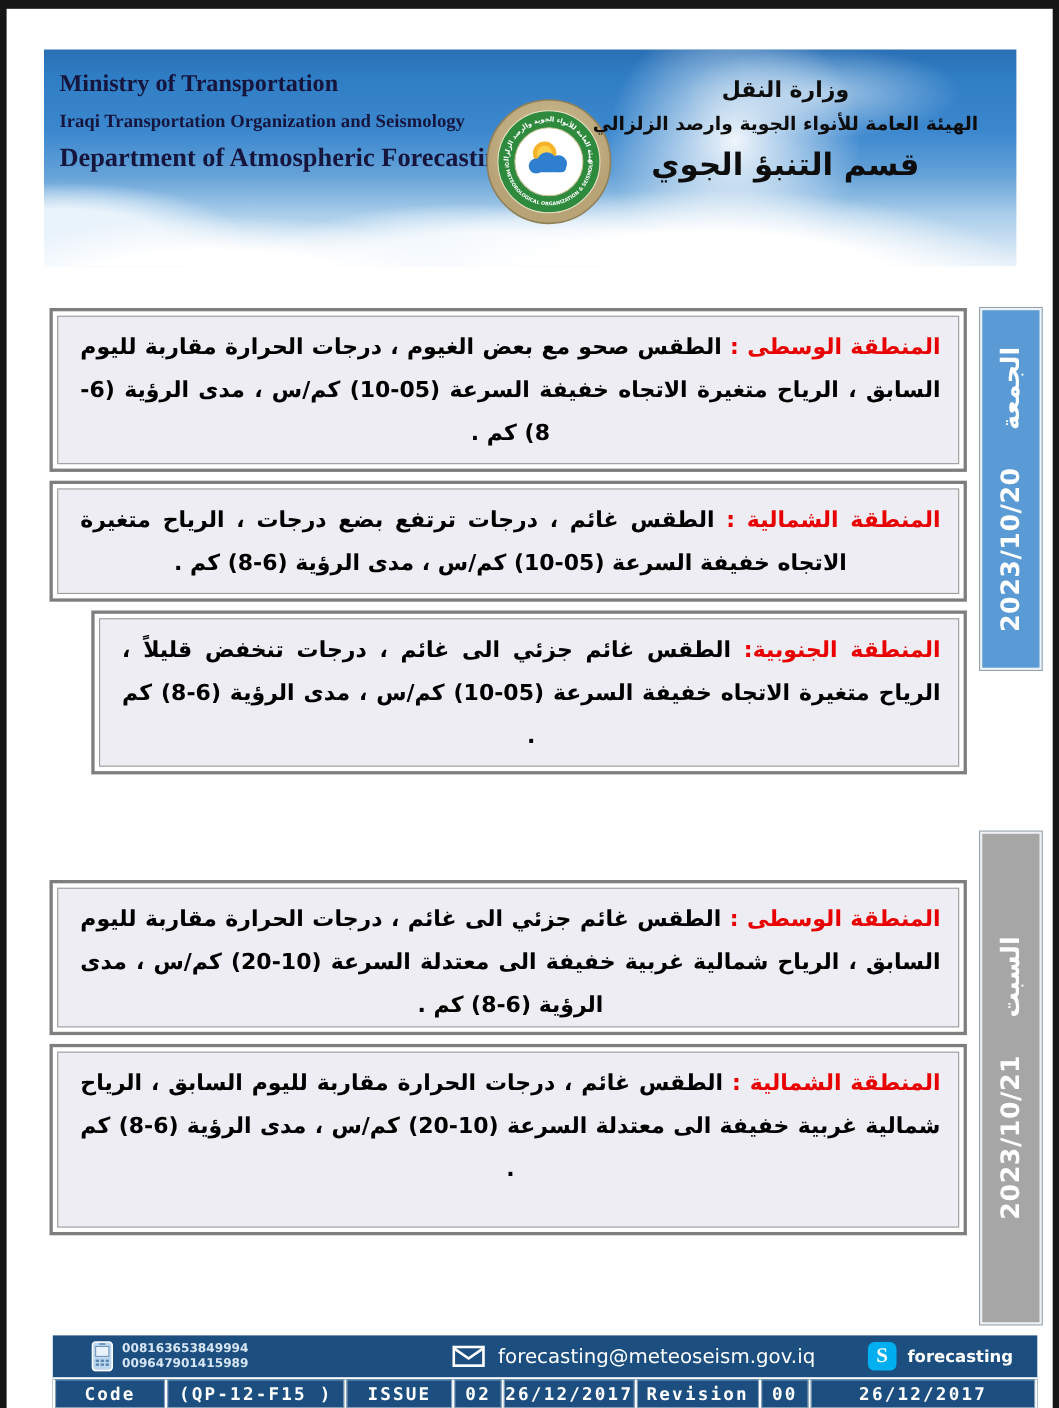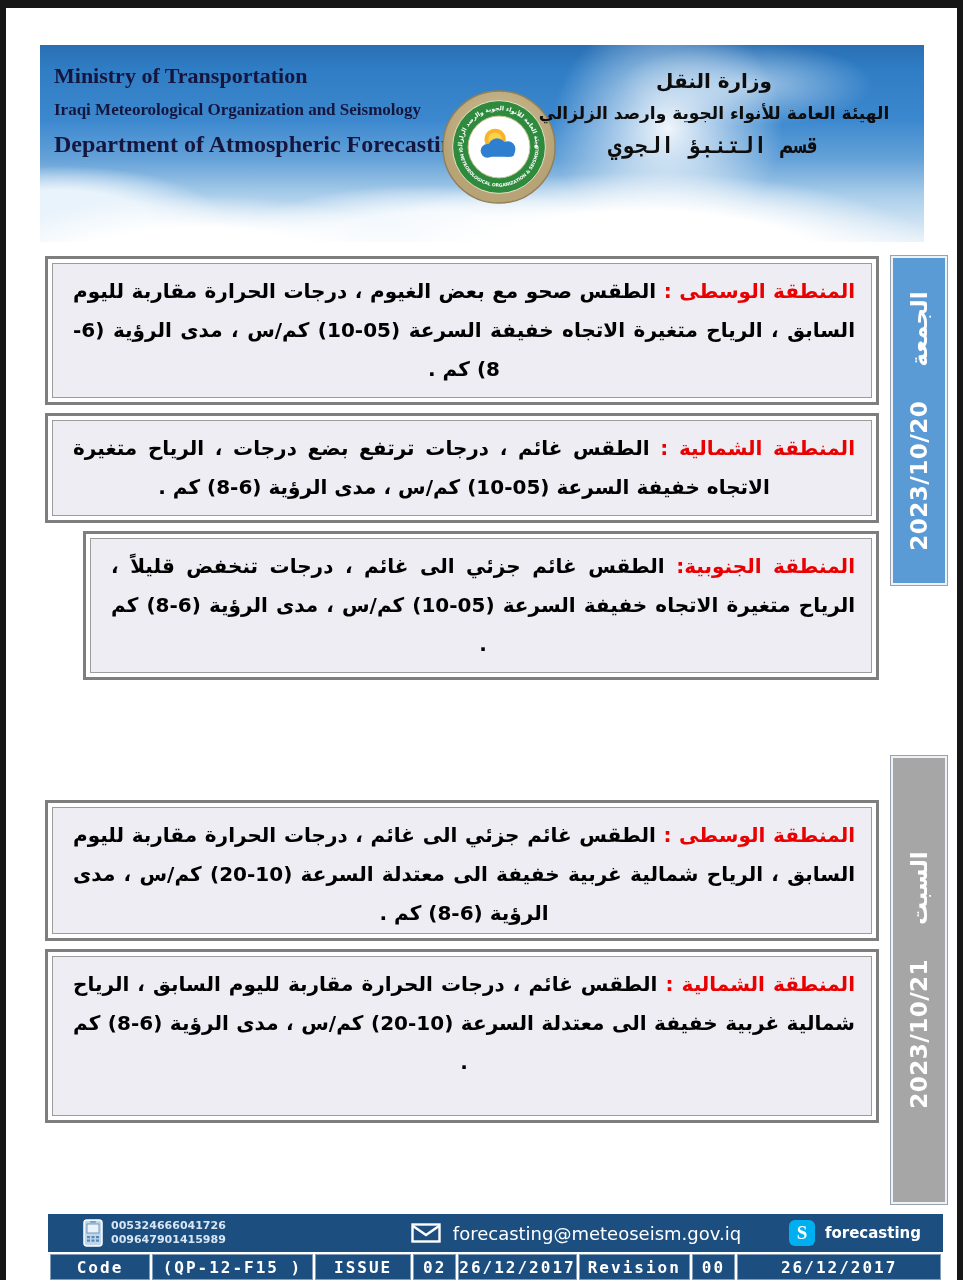--- a/index.html
+++ b/index.html
@@ -30,26 +30,26 @@
   }
   .hdr-en .l1{font-size:22px;font-weight:700;margin-bottom:11px;}
   .hdr-en .l2{font-size:17px;font-weight:600;margin-bottom:11px;white-space:nowrap;}
   .hdr-en .l3{font-size:24px;font-weight:700;}
   .hdr-ar{
     position:absolute;right:10px;top:24px;width:400px;text-align:center;direction:rtl;
     color:#0d0d0d;font-weight:700;
   }
   .hdr-ar .l1{font-size:20px;margin-bottom:10px;}
   .hdr-ar .l2{font-size:17px;margin-bottom:10px;white-space:nowrap;}
-  .hdr-ar .l3{font-size:22px;font-family:Liberation Mono, monospace;}
+  .hdr-ar .l3{font-size:28px;}
   .logo{position:absolute;left:401px;top:44px;width:116px;height:116px;}
 
   
   .section{position:absolute;left:45px;width:908px;}
-  .sec-fri{top:256px;height:329px;}
+  .sec-fri{top:280px;height:329px;}
   .sec-sat{top:756px;height:448px;}
   .boxes{position:absolute;left:0;top:0;width:834px;display:flex;flex-direction:column;gap:8px;height:100%;}
   .fbox{border:3px solid #7e7e7e;background:#ffffff;padding:4px;box-sizing:border-box;}
   .fbox-inner{
     height:100%;box-sizing:border-box;border:1px solid #9c9c9c;background:#ededf3;
     padding:8px 16px 8px 20px;direction:rtl;text-align:justify;text-align-last:center;
     font-size:20px;font-weight:700;line-height:1.95;color:#000;
   }
   .region{color:#e90000;}
   .tab{
@@ -90,21 +90,21 @@
 </head>
 <body>
 
 <div class="frame-top"></div>
 <div class="frame-left"></div>
 <div class="frame-right"></div>
 
 <div class="header">
   <div class="hdr-en">
     <div class="l1">Ministry of Transportation</div>
-    <div class="l2">Iraqi Meteorological Organization and Seismology</div>
+    <div class="l2">Iraqi Transportation Organization and Seismology</div>
     <div class="l3">Department of Atmospheric Forecasting</div>
   </div>
 
   <svg class="logo" viewBox="0 0 120 120">
     <defs>
       <path id="arcTop" d="M 22,60 A 38,38 0 0 1 98,60" fill="none"></path>
       <path id="arcBot" d="M 19,60 A 41,41 0 0 0 101,60" fill="none"></path>
       <radialGradient id="ringTan" cx="50%" cy="40%">
         <stop offset="0%" stop-color="#d9cba4"></stop>
           <stop offset="100%" stop-color="#b7a376"></stop>
@@ -201,21 +201,21 @@
           <rect x="4" y="17" width="3" height="2.2"></rect>
             <rect x="8.5" y="17" width="3" height="2.2"></rect>
             <rect x="13" y="17" width="3" height="2.2"></rect>
           <rect x="4" y="20.5" width="3" height="2.2"></rect>
             <rect x="8.5" y="20.5" width="3" height="2.2"></rect>
             <rect x="13" y="20.5" width="3" height="2.2"></rect>
         </g>
         <rect x="7" y="2.2" width="6" height="1.4" rx="0.7" fill="#5d86ac"></rect>
       </svg>
       <div class="phone-nums">
-        <span>005324666041726</span>
+        <span>008163653849994</span>
         <span>009647901415989</span>
       </div>
     </div>
     <div class="email-group">
       <svg width="30" height="20" viewBox="0 0 30 20">
         <rect x="1.5" y="1.5" width="27" height="17" fill="none" stroke="#ffffff" stroke-width="2.4"></rect>
         <polyline points="2,3 15,12 28,3" fill="none" stroke="#ffffff" stroke-width="2.4"></polyline>
       </svg>
       <span>forecasting@meteoseism.gov.iq</span>
     </div>

